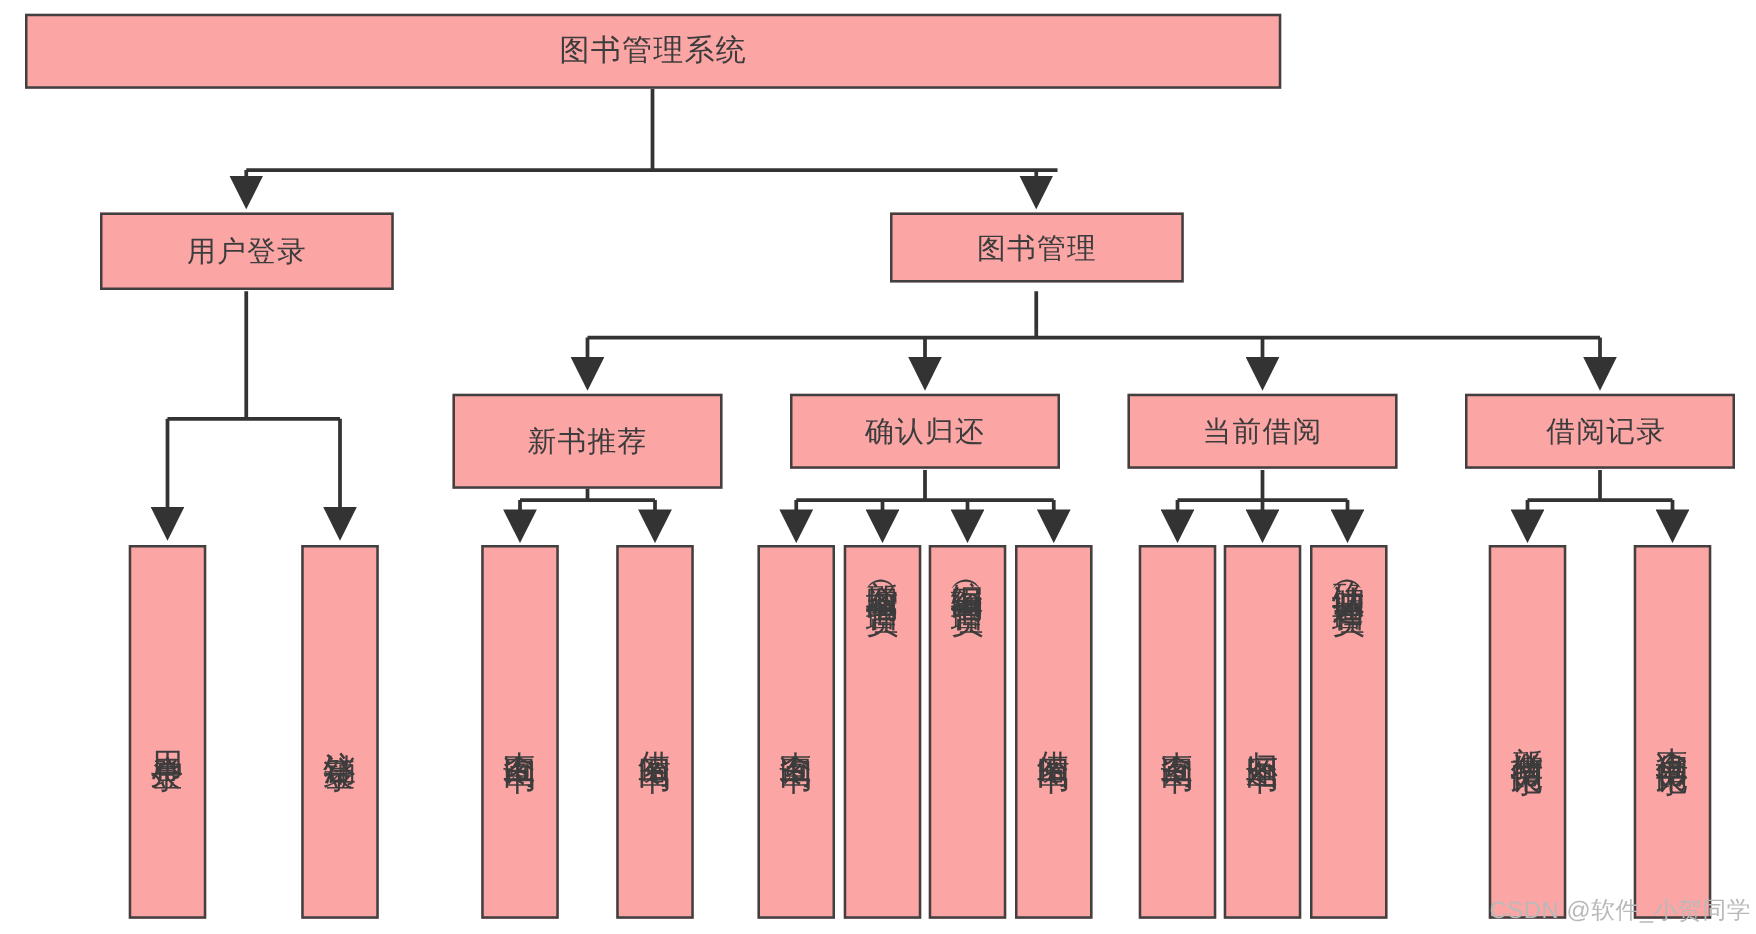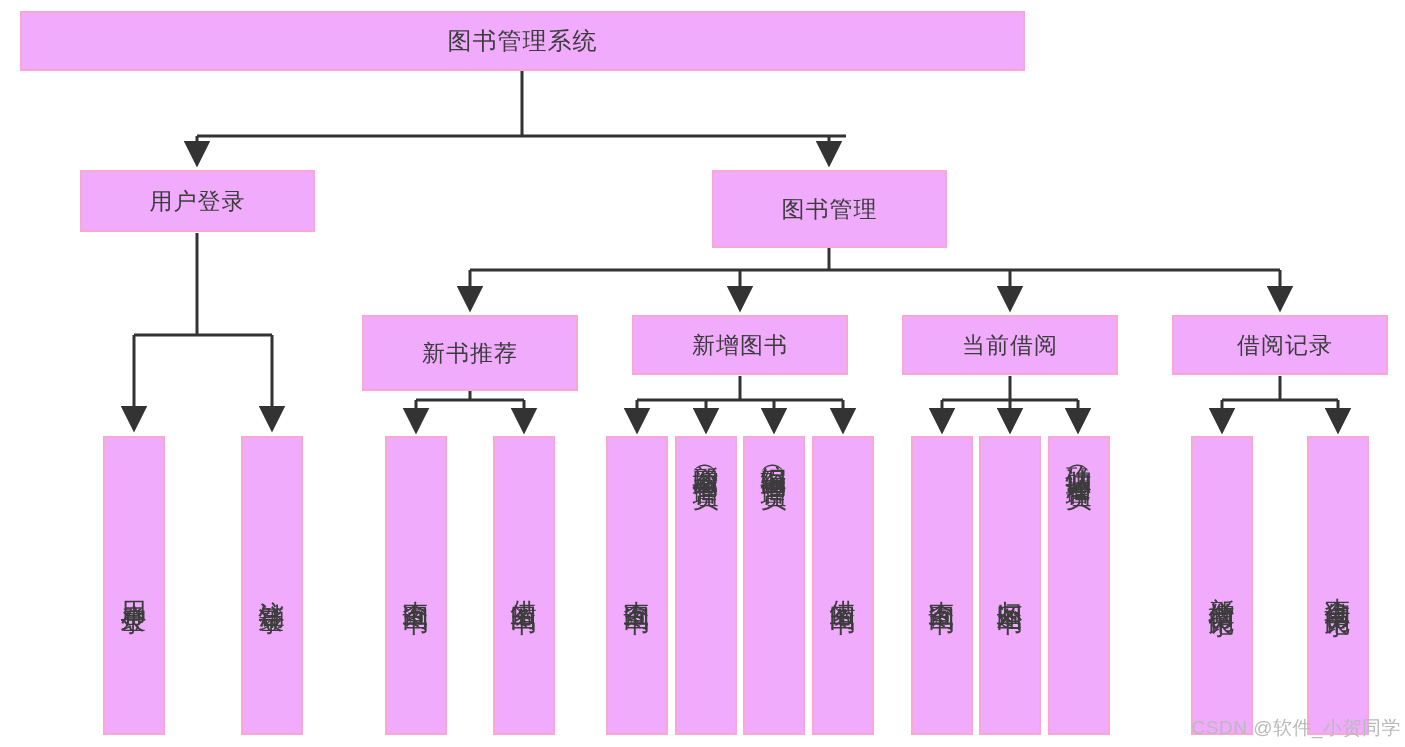--- a/index.html
+++ b/index.html
@@ -21,22 +21,22 @@
     position: absolute;
     left: 0;
     top: 0;
     width: 1405px;
     height: 747px;
     pointer-events: none;
   }
   .node {
     position: absolute;
     box-sizing: border-box;
-    background: #f0abfc;
-    border: 2px solid #f9a8d4;
+    background: #fca5a5;
+    border: 2px solid #404040;
     display: flex;
     align-items: center;
     justify-content: center;
     color: #3c3c3c;
   }
   .node .lbl {
     display: block;
     text-align: center;
     line-height: 1.16;
     color: #3c3c3c;
@@ -131,29 +131,29 @@
     </g>
   </svg>
 
   <div class="node h root" style="left:20px; top:11px; width:1005px; height:60px;">
     <span class="lbl">图书管理系统</span>
   </div>
 
   <div class="node h" style="left:80px; top:170px; width:235px; height:62px;">
     <span class="lbl">用户登录</span>
   </div>
-  <div class="node h" style="left:712px; top:170px; width:235px; height:78px;">
+  <div class="node h" style="left:712px; top:170px; width:235px; height:56px;">
     <span class="lbl">图书管理</span>
   </div>
 
   <div class="node h" style="left:362px; top:315px; width:216px; height:76px;">
     <span class="lbl">新书推荐</span>
   </div>
   <div class="node h" style="left:632px; top:315px; width:216px; height:60px;">
-    <span class="lbl">新增图书</span>
+    <span class="lbl">确认归还</span>
   </div>
   <div class="node h" style="left:902px; top:315px; width:216px; height:60px;">
     <span class="lbl">当前借阅</span>
   </div>
   <div class="node h" style="left:1172px; top:315px; width:216px; height:60px;padding-left:10px;">
     <span class="lbl">借阅记录</span>
   </div>
 
   <div class="node v mid" style="left:103px; top:436px; width:62px; height:299px;">
     <span class="lbl">用户登录</span>

